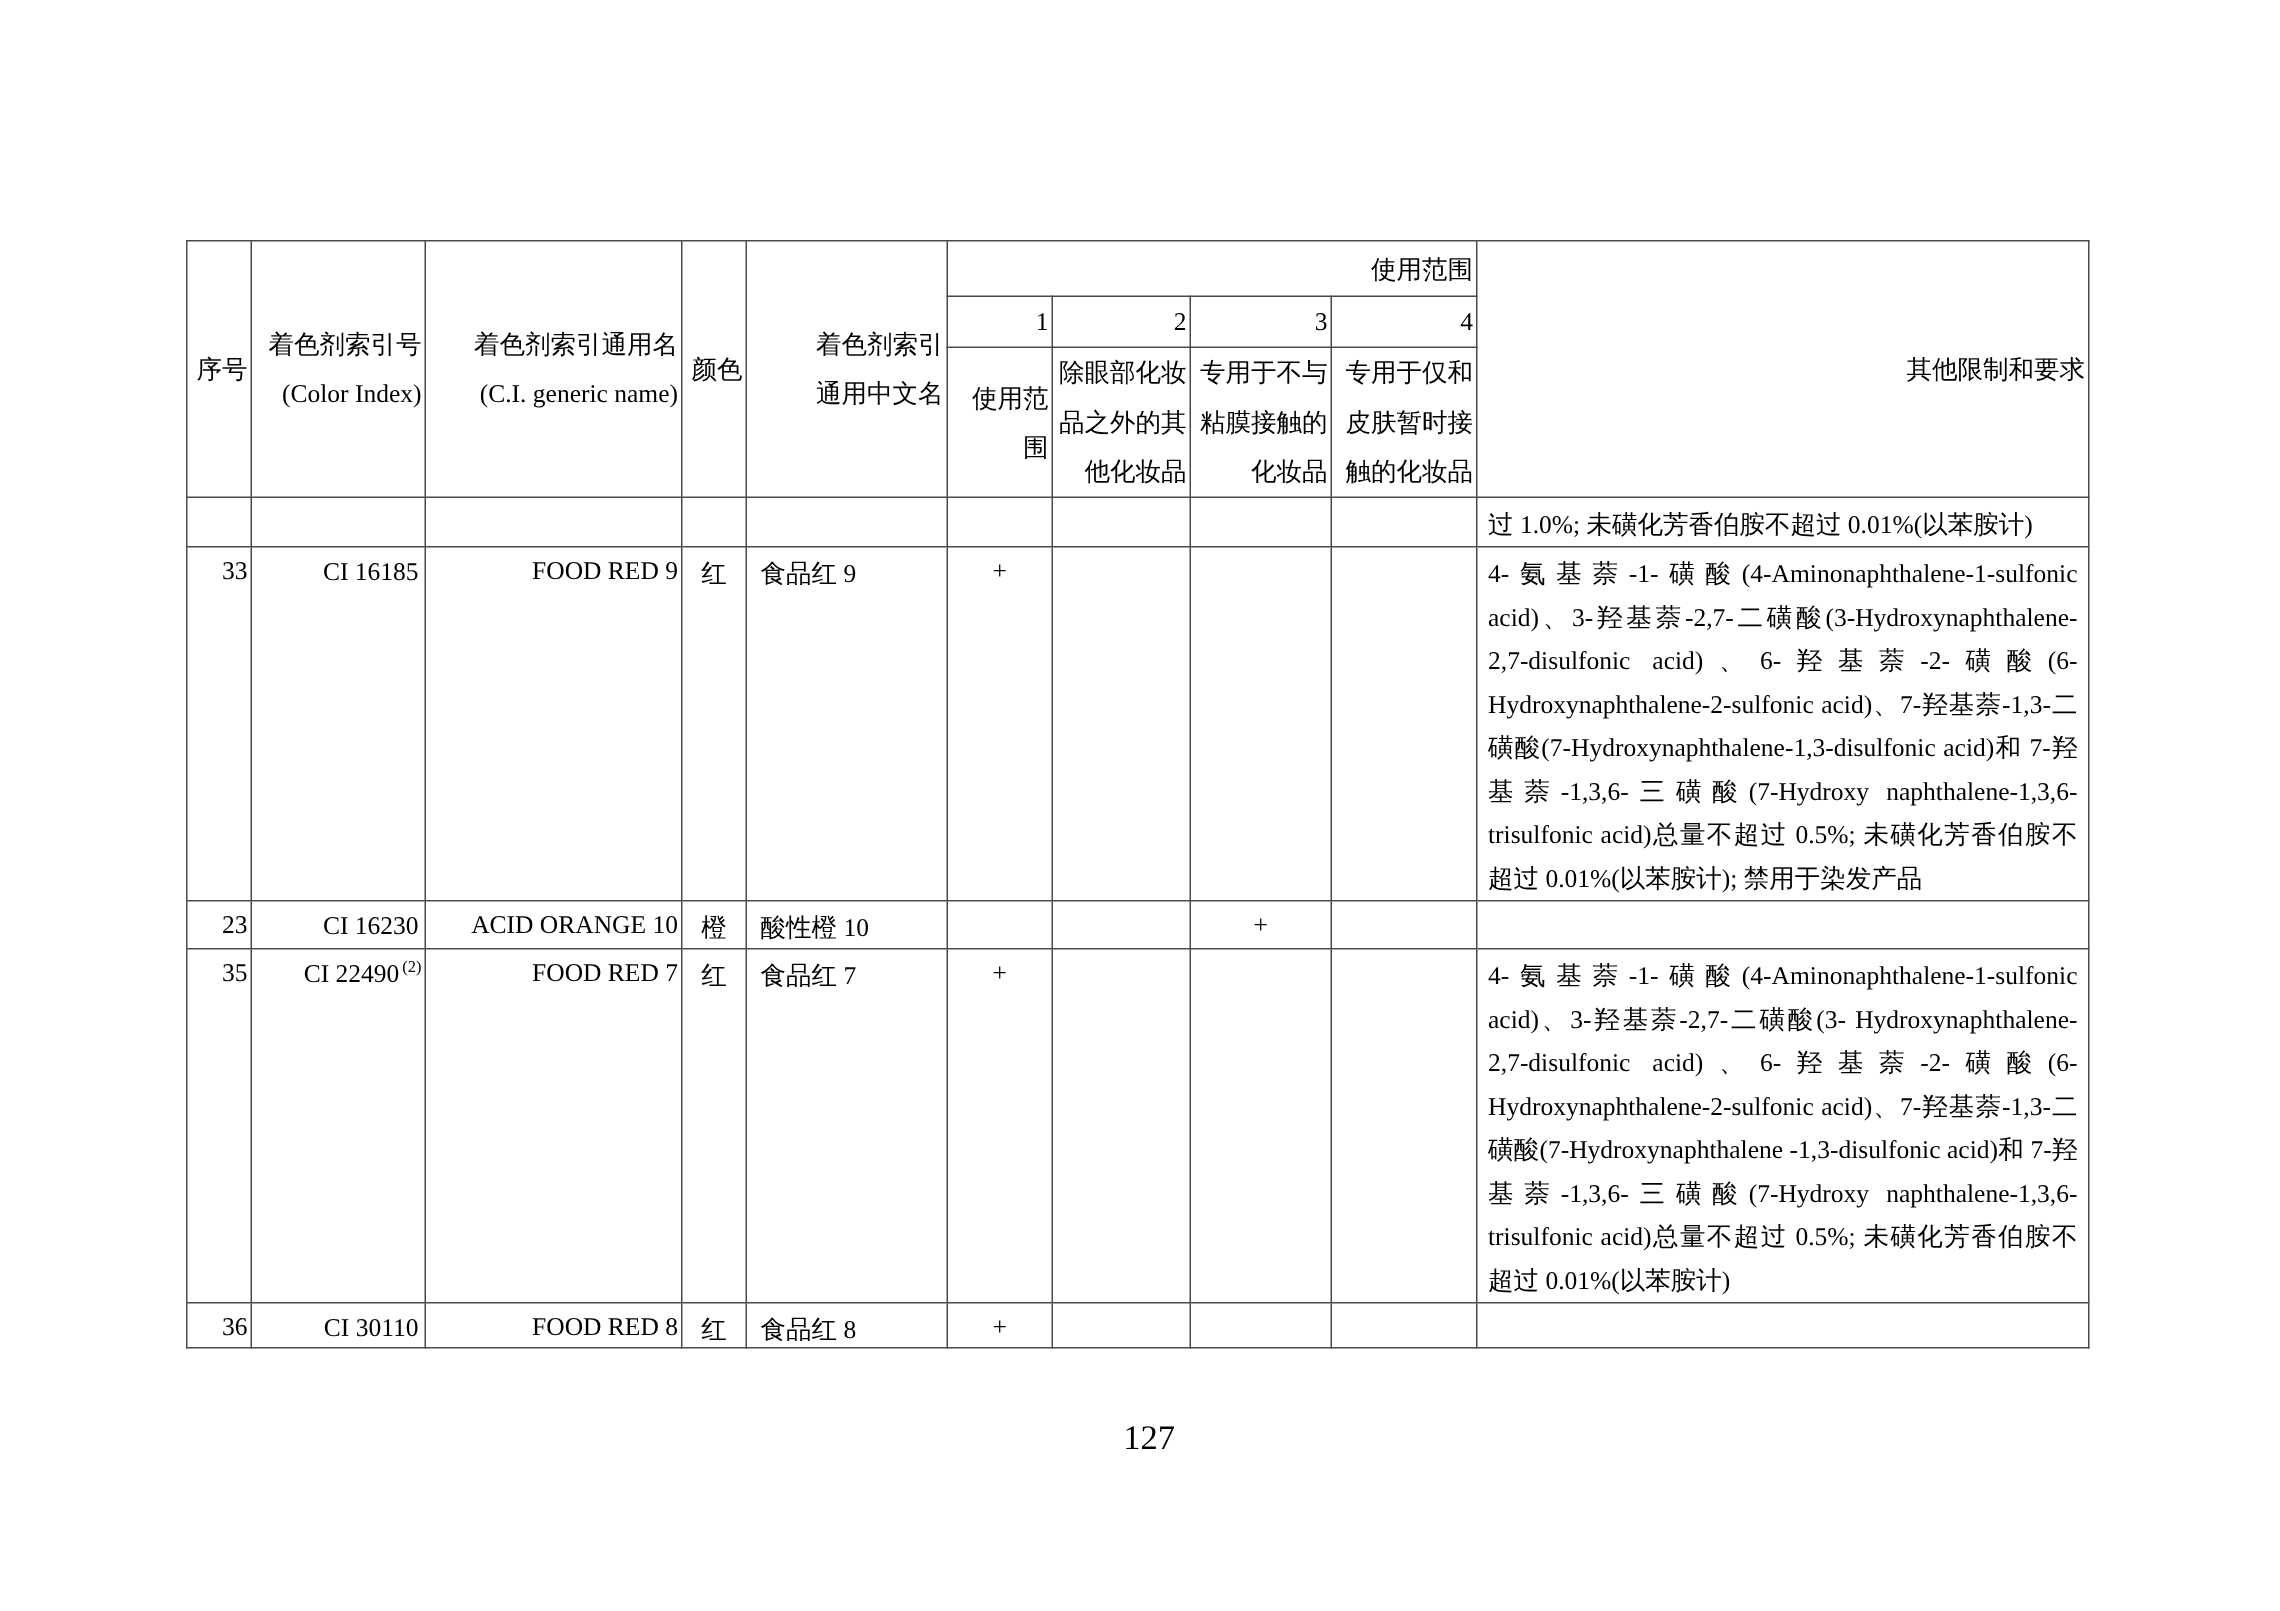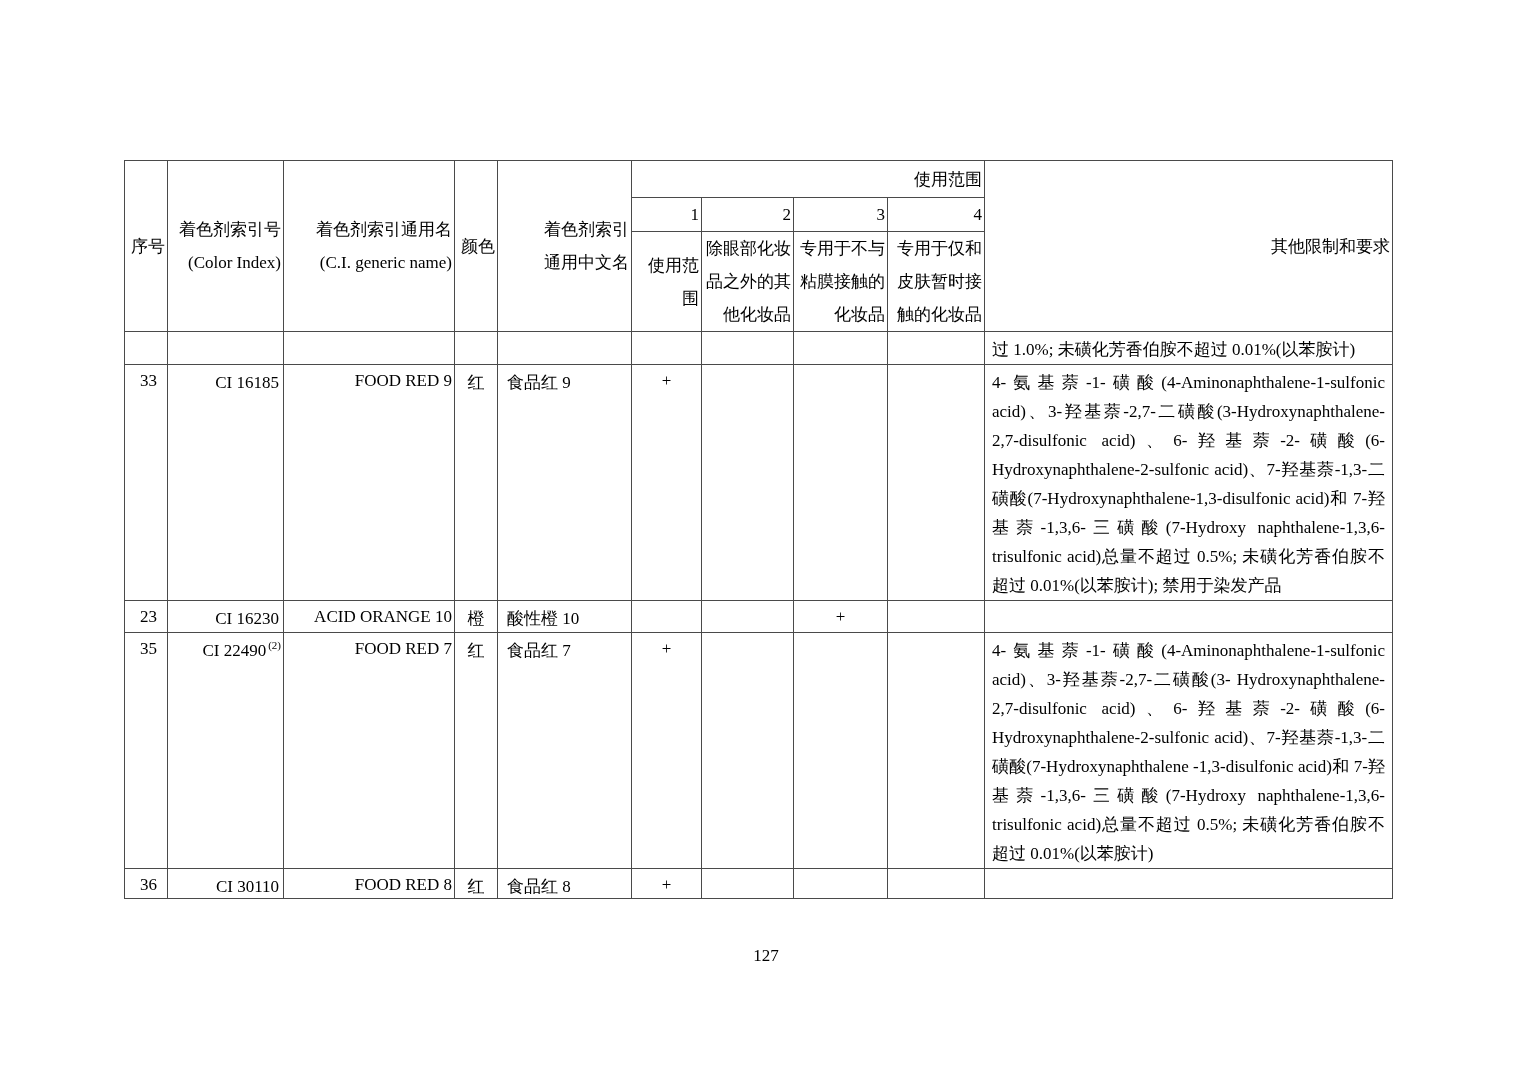--- a/index.html
+++ b/index.html
@@ -33,41 +33,41 @@
     line-height: 33px;
     padding: 0 2px;
   }
   tr.h1 { height: 37px; }
   tr.h2 { height: 34px; }
   tr.h3 { height: 90px; }
   th.usage-desc { line-height: 30px; padding: 0 5px; }
 
   
   .doc-table tbody td { vertical-align: top; font-size: 17px; }
-  td.c-seq      { padding: 6px 2px 0 7px;  text-align: center; }
+  td.c-seq      { padding: 6px 2px 0 7px;  text-align: right; }
   td.c-ci       { padding: 6px 2px 0 9px;  text-align: right; }
   td.c-gen      { padding: 6px 2px 0 9px;  text-align: right; }
   td.c-col      { padding: 6px 0 0 0;      text-align: center; }
   td.c-cn       { padding: 6px 2px 0 9px;  text-align: left; margin-top: 12px; }
   td.c-plus     { padding: 4px 0 0 0; text-align: center; font-size: 21px; line-height: 24px; }
   td.c-restrict {
     padding: 3px 7px 0 7px;
     font-size: 16.5px;
     line-height: 29px;
     text-align: justify;
     overflow-wrap: break-word;
   }
   sup.ci-sup { font-size: 11px; margin-left: 2px; }
 
   .page-number {
     position: absolute;
     left: 0; top: 946px;
     width: 100%;
     text-align: center;
-    font-size: 17px;
+    font-size: 23px;
     padding-left: 12px;
   }
 </style>
 </head>
 <body>
 
 <div class="page">
 
   <table class="doc-table">
     <colgroup>

